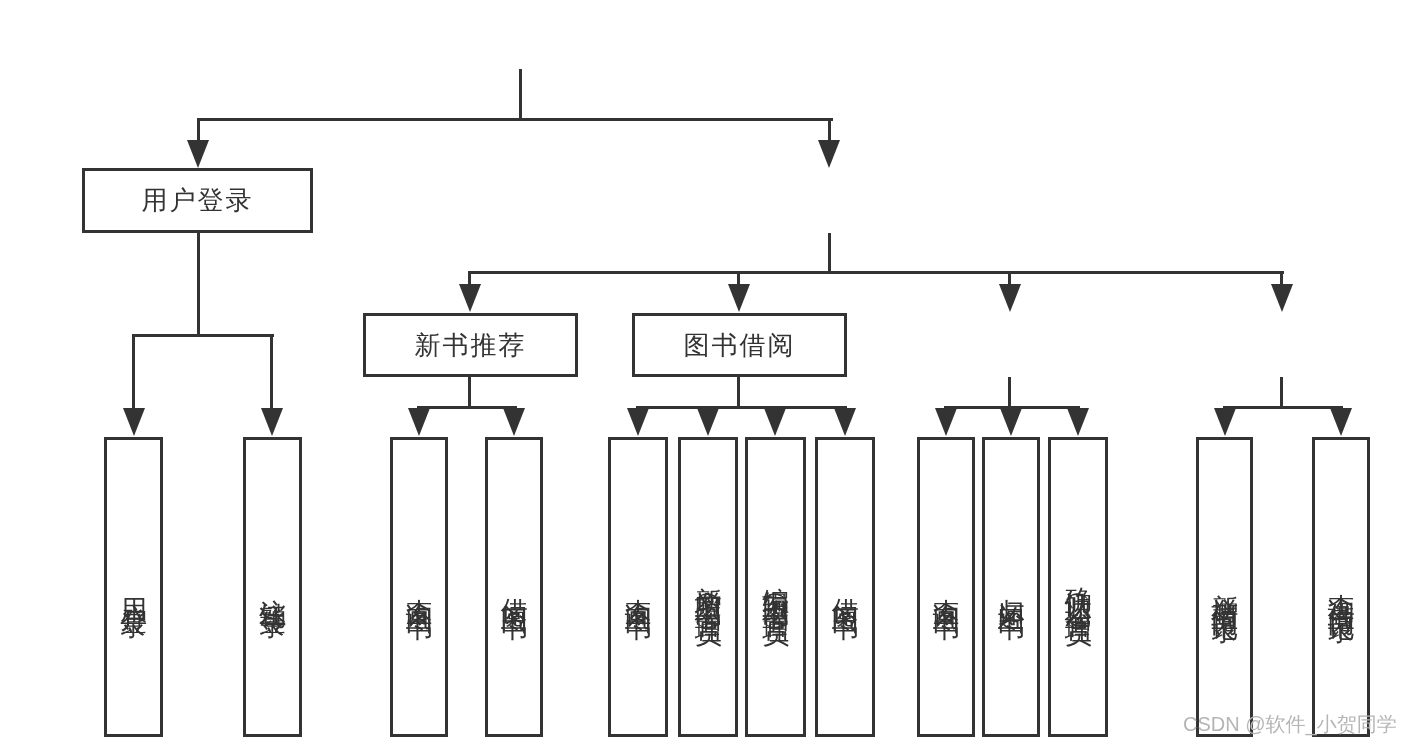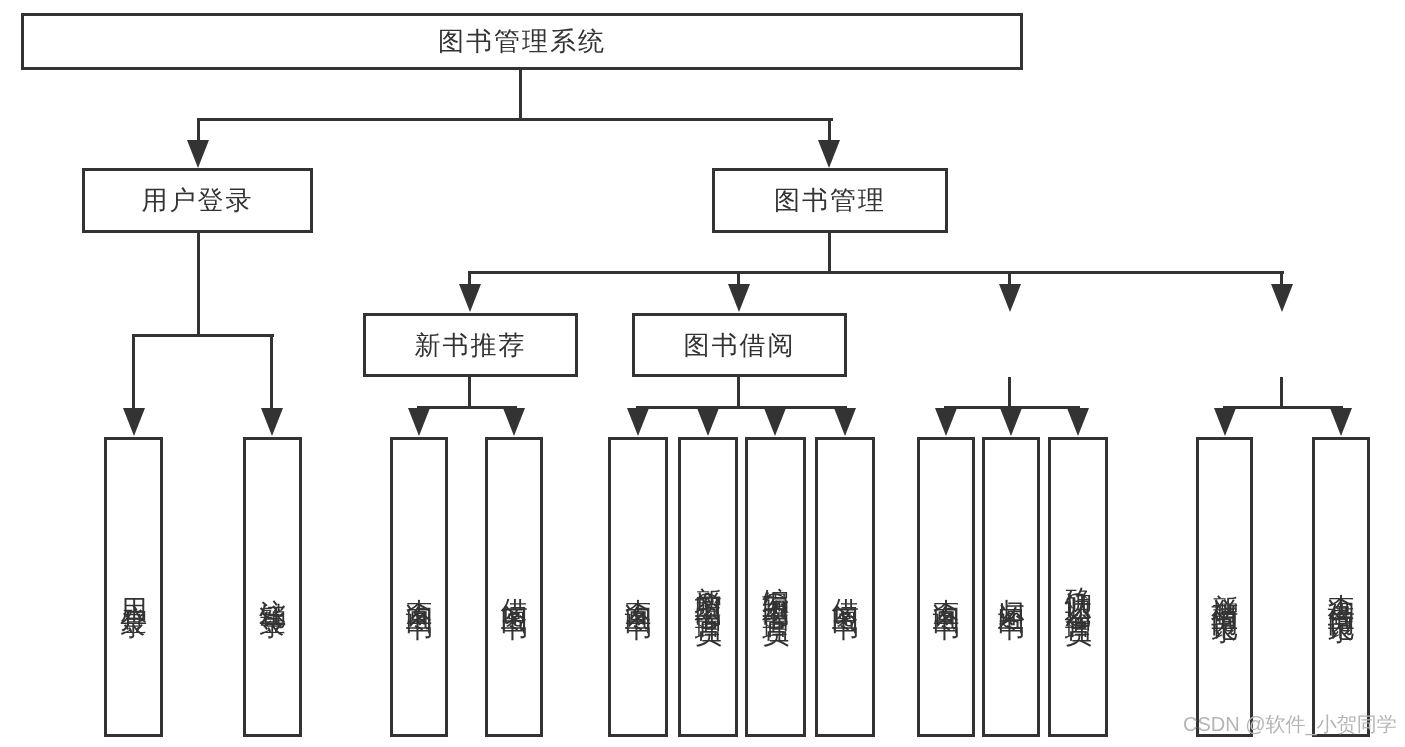--- a/index.html
+++ b/index.html
@@ -50,36 +50,30 @@
     color: #b5b5b5;
     white-space: nowrap;
     z-index: 5;
   }
 </style>
 </head>
 <body>
 
 <div id="canvas">
 
-  <div class="box hbox" style="left:21px; top:13px; width:1002px; height:57px;">
-    <span>图书管理系统</span>
-  </div>
 
   <div class="line" style="left:519px; top:69px; width:3px; height:52px;"></div>
   <div class="line" style="left:197px; top:118px; width:636px; height:3px;"></div>
   <div class="line" style="left:197px; top:118px; width:3px; height:26px;"></div>
   <div class="arrow" style="left:187px; top:140px;"></div>
   <div class="line" style="left:828px; top:118px; width:3px; height:26px;"></div>
   <div class="arrow" style="left:818px; top:140px;"></div>
 
   <div class="box hbox" style="left:82px; top:168px; width:231px; height:65px;">
     <span>用户登录</span>
-  </div>
-  <div class="box hbox" style="left:712px; top:168px; width:236px; height:65px;">
-    <span>图书管理</span>
   </div>
 
   <div class="line" style="left:197px; top:233px; width:3px; height:104px;"></div>
   <div class="line" style="left:132px; top:334px; width:142px; height:3px;"></div>
   <div class="line" style="left:132px; top:334px; width:3px; height:76px;"></div>
   <div class="arrow" style="left:123px; top:408px;"></div>
   <div class="line" style="left:270px; top:334px; width:3px; height:76px;"></div>
   <div class="arrow" style="left:261px; top:408px;"></div>
 
   <div class="line" style="left:828px; top:233px; width:3px; height:41px;"></div>

